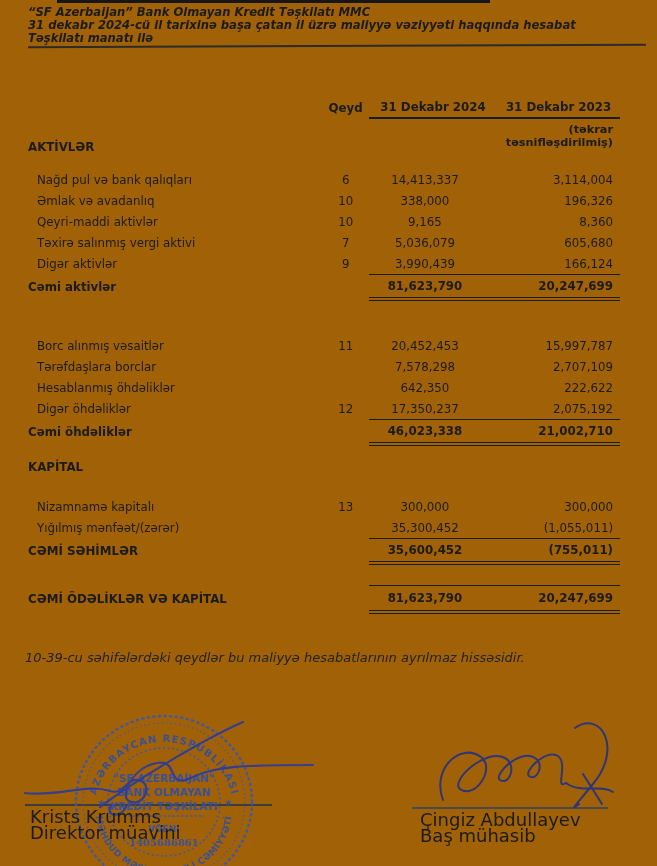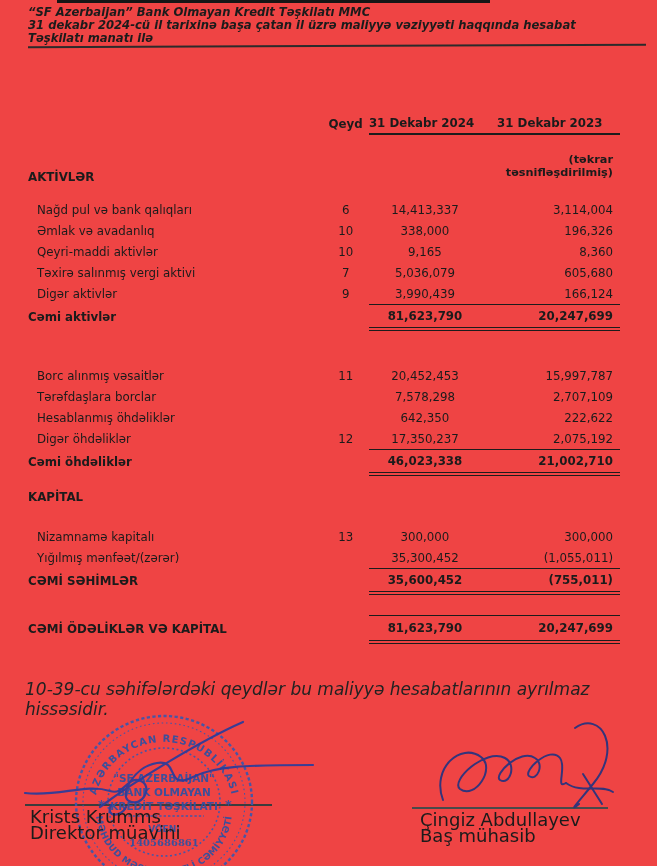--- a/index.html
+++ b/index.html
@@ -1,52 +1,52 @@
 <!DOCTYPE html>
 <html><head>
 <meta charset="utf-8">
 <style>
   html,body{margin:0;padding:0;background:#e8e8e8;}
   .page{
-    position:relative;width:657px;height:866px;background:#ef4444;
+    position:relative;width:657px;height:866px;background:#a16207;
     font-family:"DejaVu Sans",sans-serif;color:#1b1b1b;overflow:hidden;
   }
   
   .top-bar{position:absolute;left:57px;top:0;width:433px;height:3px;background:#161616;}
   
   .doc-header{position:absolute;left:28px;top:6px;width:600px;
     font-size:11.6px;font-weight:bold;font-style:italic;line-height:13px;}
   .header-rule{position:absolute;left:28px;top:45px;width:618px;height:2px;background:#2b2b2b;transform:rotate(-0.25deg);}
   
-  table.fin{position:absolute;left:28px;top:106px;width:592px;border-collapse:collapse;
+  table.fin{position:absolute;left:28px;top:90px;width:592px;border-collapse:collapse;
     font-size:11.8px;color:#1b1b1b;}
   table.fin td{padding:0;vertical-align:middle;}
   .c1{width:310px;}
   .cq{width:48px;text-align:center;}
   .c3{width:117px;text-align:center;padding-right:16px !important;}
   .c4{width:117px;text-align:right;padding-right:7px !important;}
   tr.thead td{height:24px;font-weight:bold;vertical-align:bottom;padding-bottom:3px;}
-  tr.thead td.dh{text-align:left;border-bottom:2px solid #1c1c1c;padding-right:0 !important;}
+  tr.thead td.dh{text-align:center;border-bottom:2px solid #1c1c1c;padding-right:0 !important;}
   tr.noterow td{height:34px;}
   tr.noterow td.sec{vertical-align:bottom;padding-bottom:3px;}
   tr.noterow td.note{vertical-align:top;font-weight:bold;
-    font-size:11.3px;line-height:13px;padding-top:18px;}
+    font-size:11.3px;line-height:13px;padding-top:4px;}
   td.sec{font-weight:bold;}
   tr.sec-row td{height:22px;font-weight:bold;}
   tr.item td{height:21px;}
   tr.item td.c1{padding-left:9px;}
   tr.total td{height:22px;font-weight:bold;}
   tr.total td.c3,tr.total td.c4{border-top:1.5px solid #1c1c1c;border-bottom:4px double #1c1c1c;}
   tr.grand td{height:24px;font-weight:bold;}
   tr.grand td.c3,tr.grand td.c4{border-top:1.5px solid #1c1c1c;border-bottom:4px double #1c1c1c;}
   tr.sp10 td{height:10px;} tr.sp12 td{height:12px;} tr.sp16 td{height:16px;}
   tr.sp18 td{height:18px;} tr.sp20 td{height:20px;}
   
   .footer-note{position:absolute;left:25px;top:650px;width:600px;
-    font-style:italic;font-size:17px;color:#222;margin-top:29px;}
+    font-style:italic;font-size:13px;color:#222;}
   
   .sig-line-left{position:absolute;left:25px;top:804px;width:247px;height:1.5px;background:#3c3c3c;}
   .sig-line-right{position:absolute;left:412px;top:807px;width:196px;height:1.5px;background:#4a4a4a;}
   .sig-name{position:absolute;font-size:18px;color:#1b1b1b;line-height:16px;}
   .sig-left-text{left:30px;top:809px;}
   .sig-right-text{left:420px;top:812px;}
   .stamp-svg{position:absolute;left:68px;top:712px;width:192px;height:192px;}
   .sig-svg-left{position:absolute;left:15px;top:705px;width:310px;height:120px;}
   .sig-svg-right{position:absolute;left:405px;top:712px;width:250px;height:118px;}
 </style>

